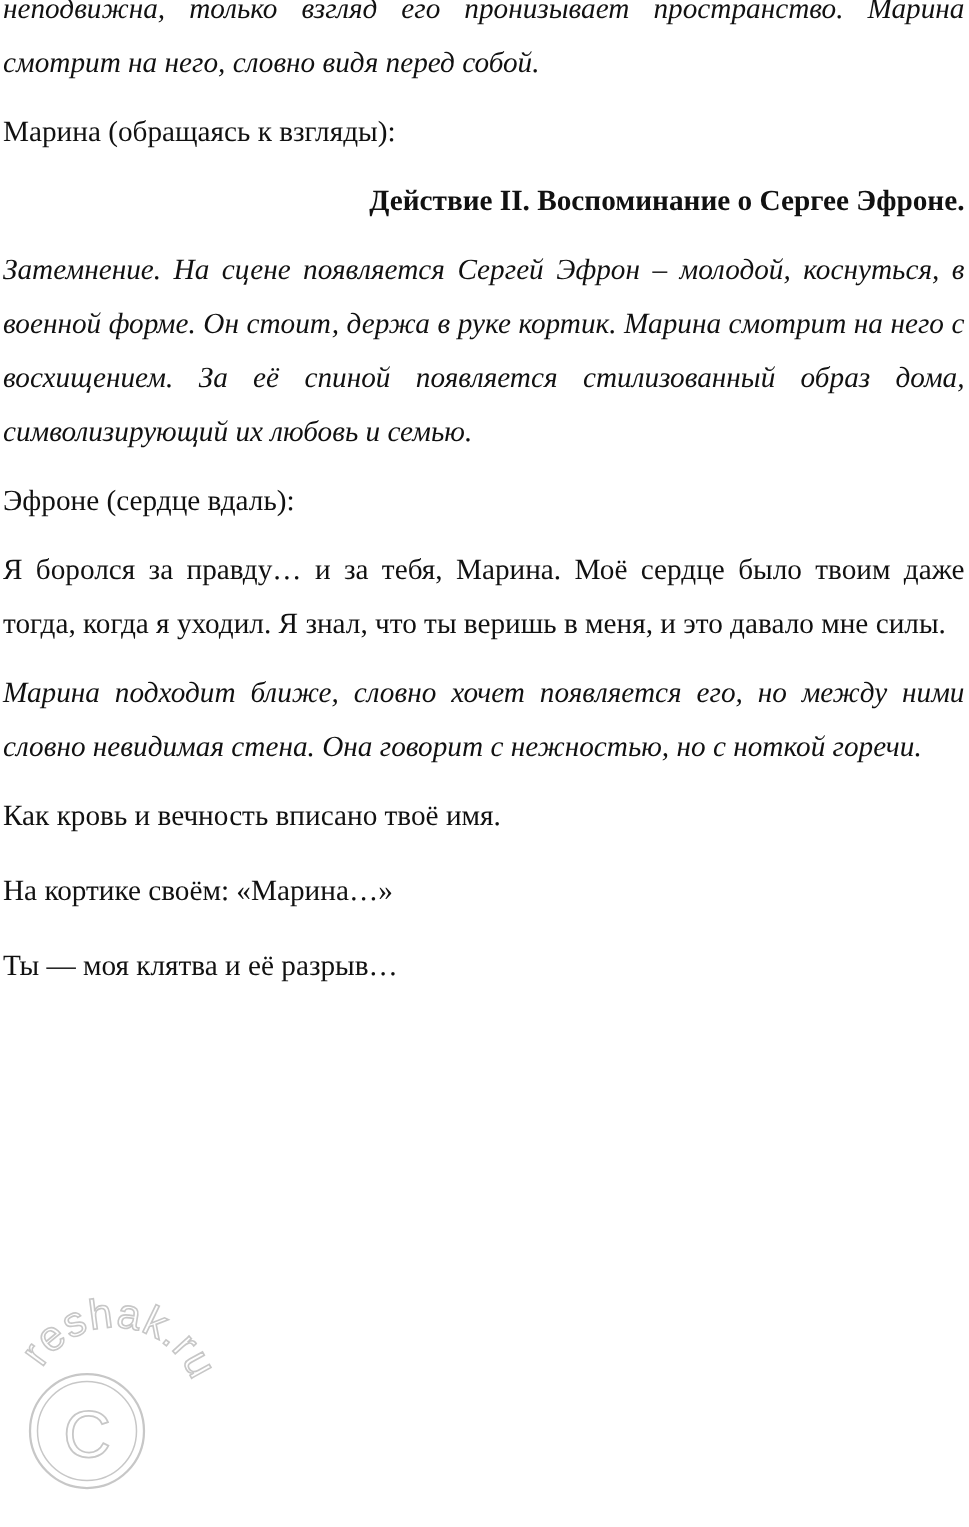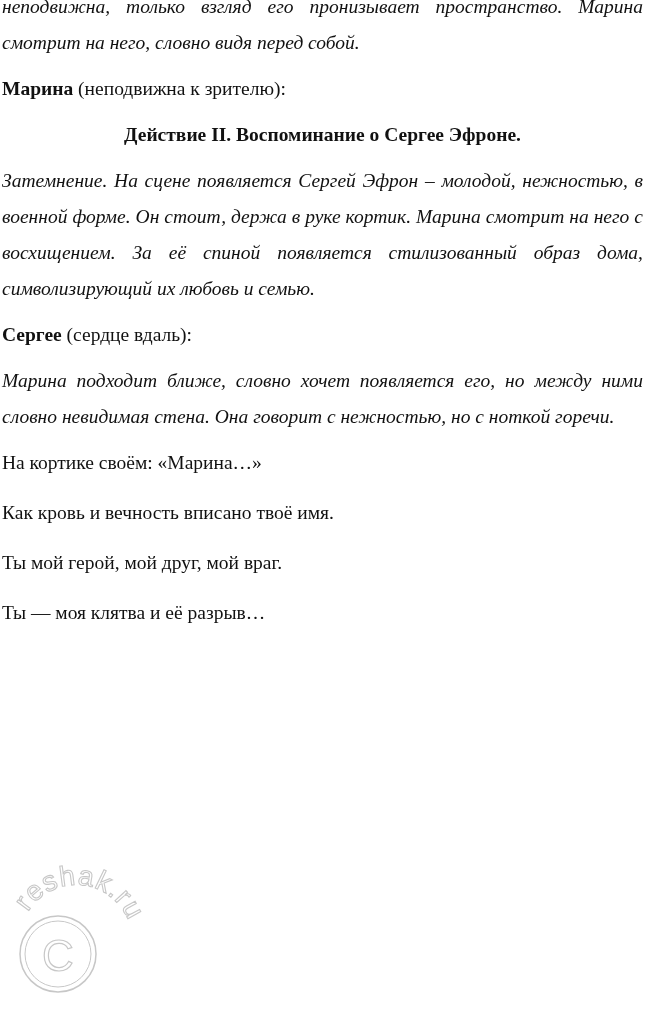--- a/index.html
+++ b/index.html
@@ -22,56 +22,56 @@
       width: 641px;
     }
     p {
       margin: 0 0 10px 0;
       font-size: 19.5px;
       line-height: 36px;
       text-align: justify;
     }
     p.italic { font-style: italic; }
     p.left { text-align: left; }
-    p.heading { font-weight: bold; text-align: center; }
-    .speaker { font-weight: bold; }
+    p.heading { font-weight: bold; text-align: right; }
+    .speaker { font-weight: normal; }
     .verse { text-align: left; margin-bottom: 14px; }
     .watermark {
       position: absolute;
       left: 6px;
       top: 852px;
       width: 150px;
       height: 150px;
       pointer-events: none;
       opacity: 0.55;
     }
   </style>
 </head>
 <body>
 
 <div class="page">
 
   <p class="italic">неподвижна, только взгляд его пронизывает пространство. Марина смотрит на него, словно видя перед собой.</p>
 
-  <p class="left"><span class="speaker">Марина</span><span> (неподвижна к зрителю):</span></p>
+  <p class="left"><span class="speaker">Марина</span><span> (обращаясь к взгляды):</span></p>
 
 
   <p class="heading">Действие II. Воспоминание о Сергее Эфроне.</p>
 
-  <p class="italic">Затемнение. На сцене появляется Сергей Эфрон – молодой, нежностью, в военной форме. Он стоит, держа в руке кортик. Марина смотрит на него с восхищением. За её спиной появляется стилизованный образ дома, символизирующий их любовь и семью.</p>
+  <p class="italic">Затемнение. На сцене появляется Сергей Эфрон – молодой, коснуться, в военной форме. Он стоит, держа в руке кортик. Марина смотрит на него с восхищением. За её спиной появляется стилизованный образ дома, символизирующий их любовь и семью.</p>
 
-  <p class="left"><span class="speaker">Сергее</span><span> (сердце вдаль):</span></p>
+  <p class="left"><span class="speaker">Эфроне</span><span> (сердце вдаль):</span></p>
 
+  <p>Я боролся за правду… и за тебя, Марина. Моё сердце было твоим даже тогда, когда я уходил. Я знал, что ты веришь в меня, и это давало мне силы.</p>
 
   <p class="italic">Марина подходит ближе, словно хочет появляется его, но между ними словно невидимая стена. Она говорит с нежностью, но с ноткой горечи.</p>
 
 
+  <p class="verse">Как кровь и вечность вписано твоё имя.</p>
   <p class="verse">На кортике своём: «Марина…»</p>
-  <p class="verse">Как кровь и вечность вписано твоё имя.</p>
-  <p class="verse">Ты мой герой, мой друг, мой враг.</p>
   <p class="verse">Ты — моя клятва и её разрыв…</p>
 
 </div>
 
 <div class="watermark">
   <svg width="150" height="150" viewBox="0 0 150 150">
     <defs>
       <path id="wm-arc" d="M 22 60 A 52 52 0 0 1 118 118" fill="none"></path>
     </defs>
     <circle cx="52" cy="102" r="38" fill="none" stroke="#9a9a9a" stroke-width="1.5"></circle>

